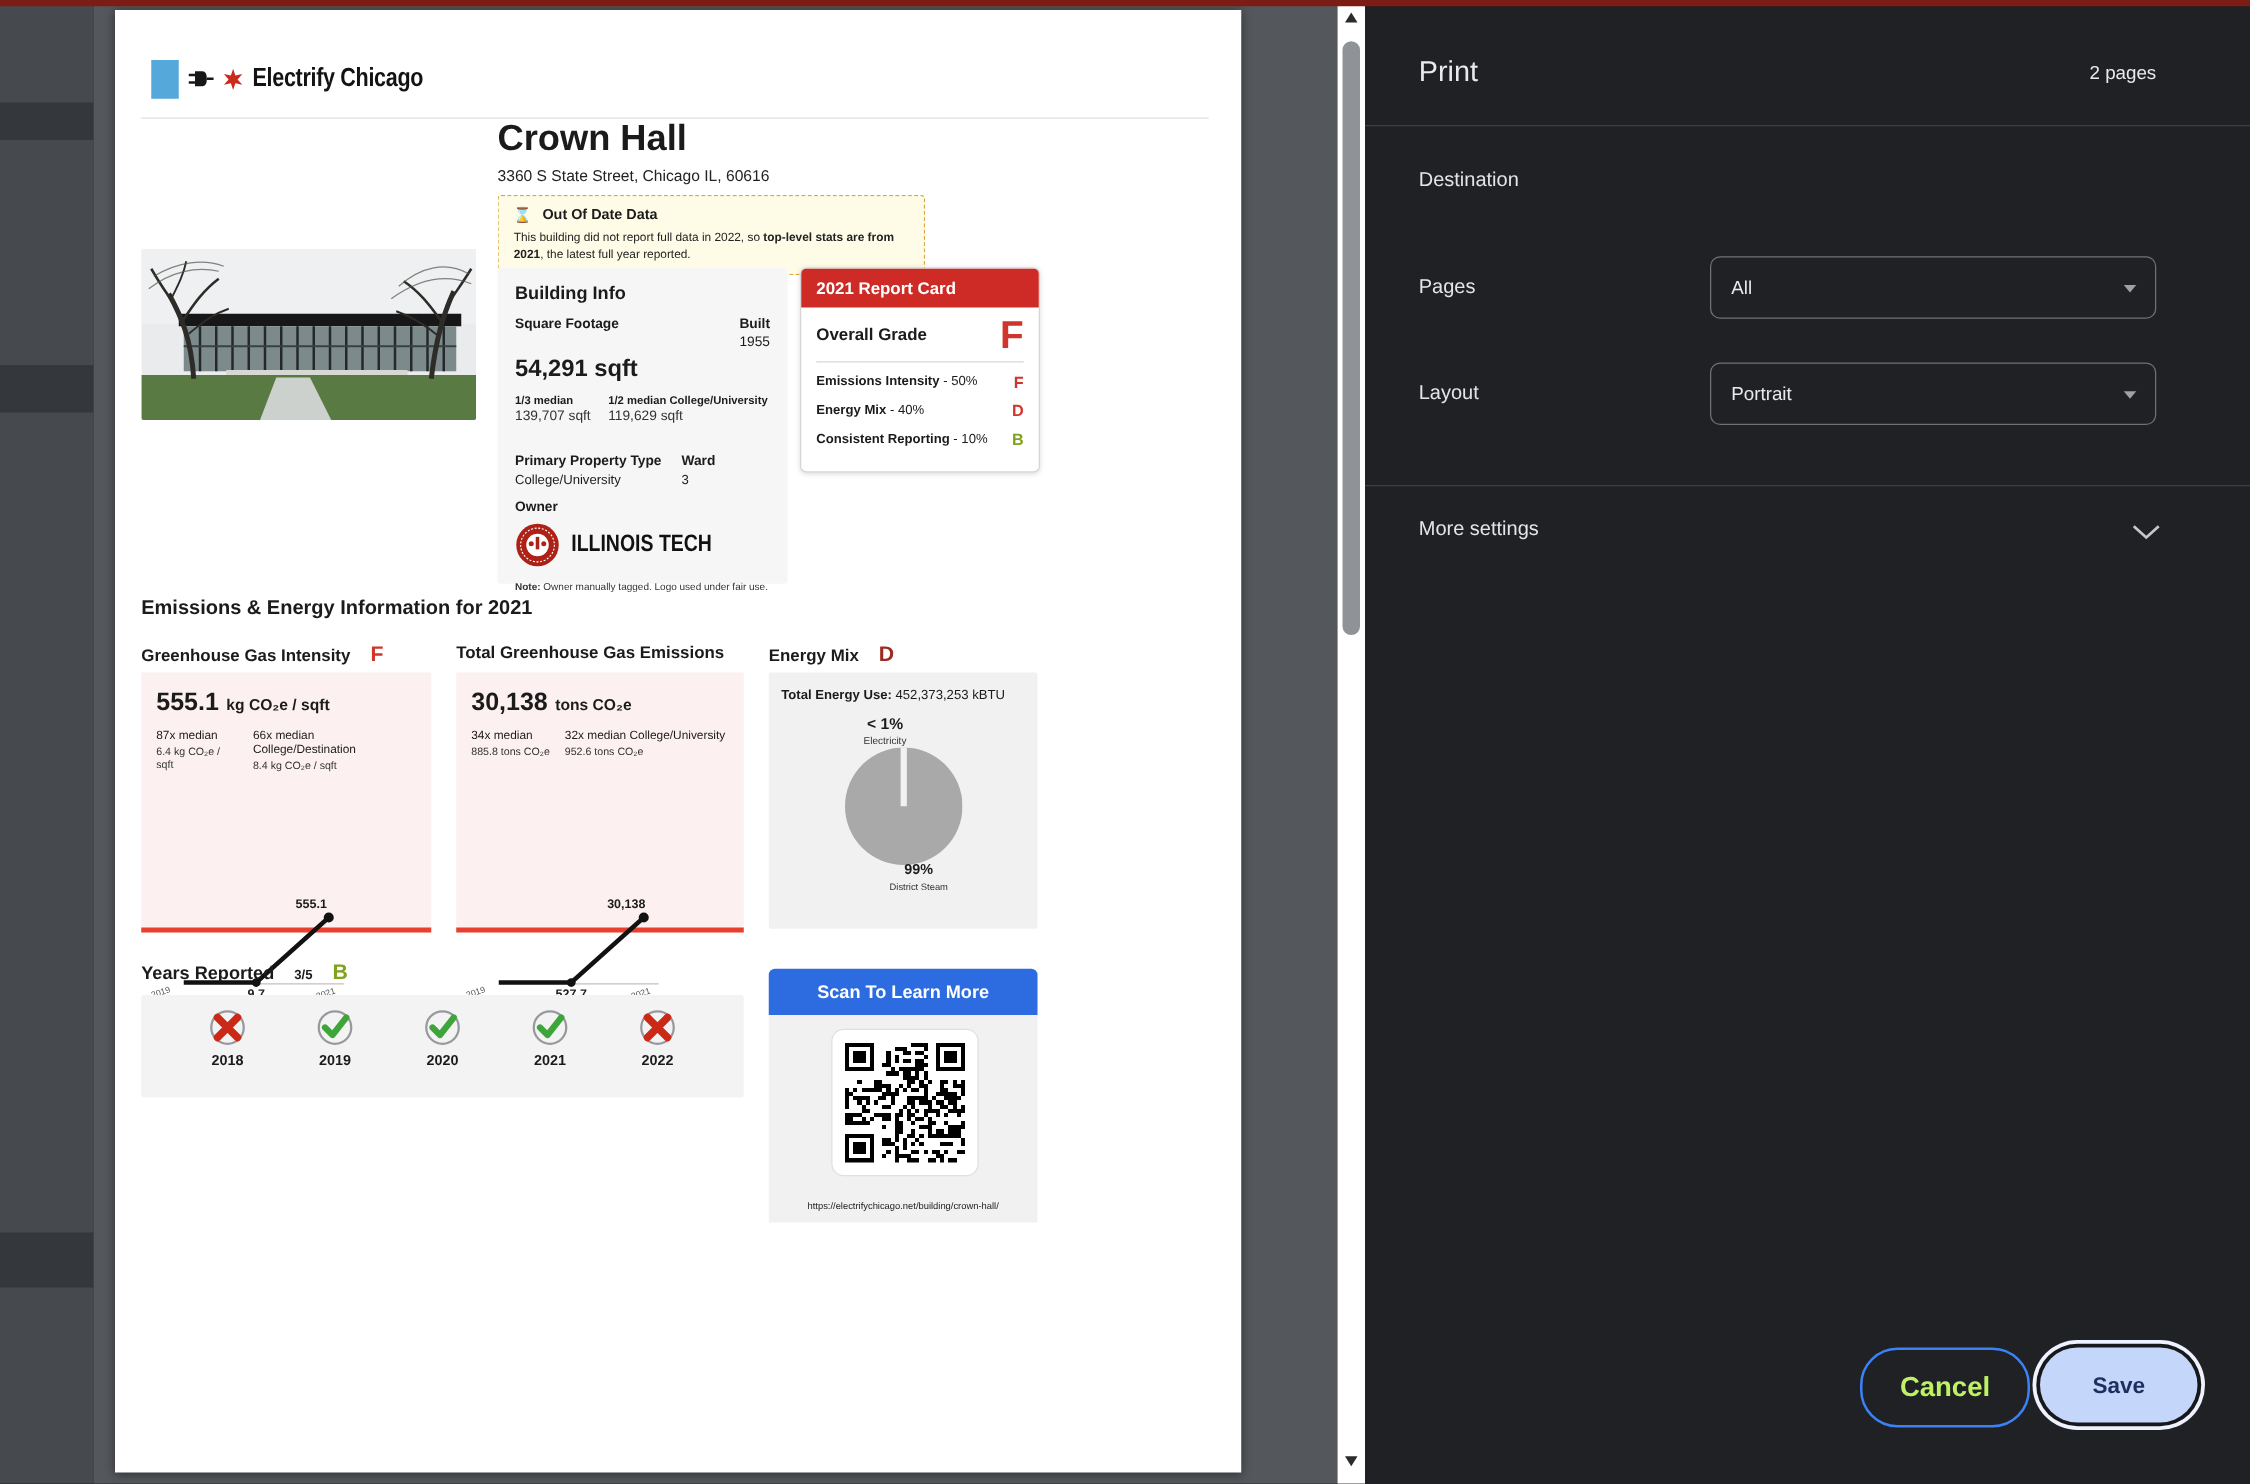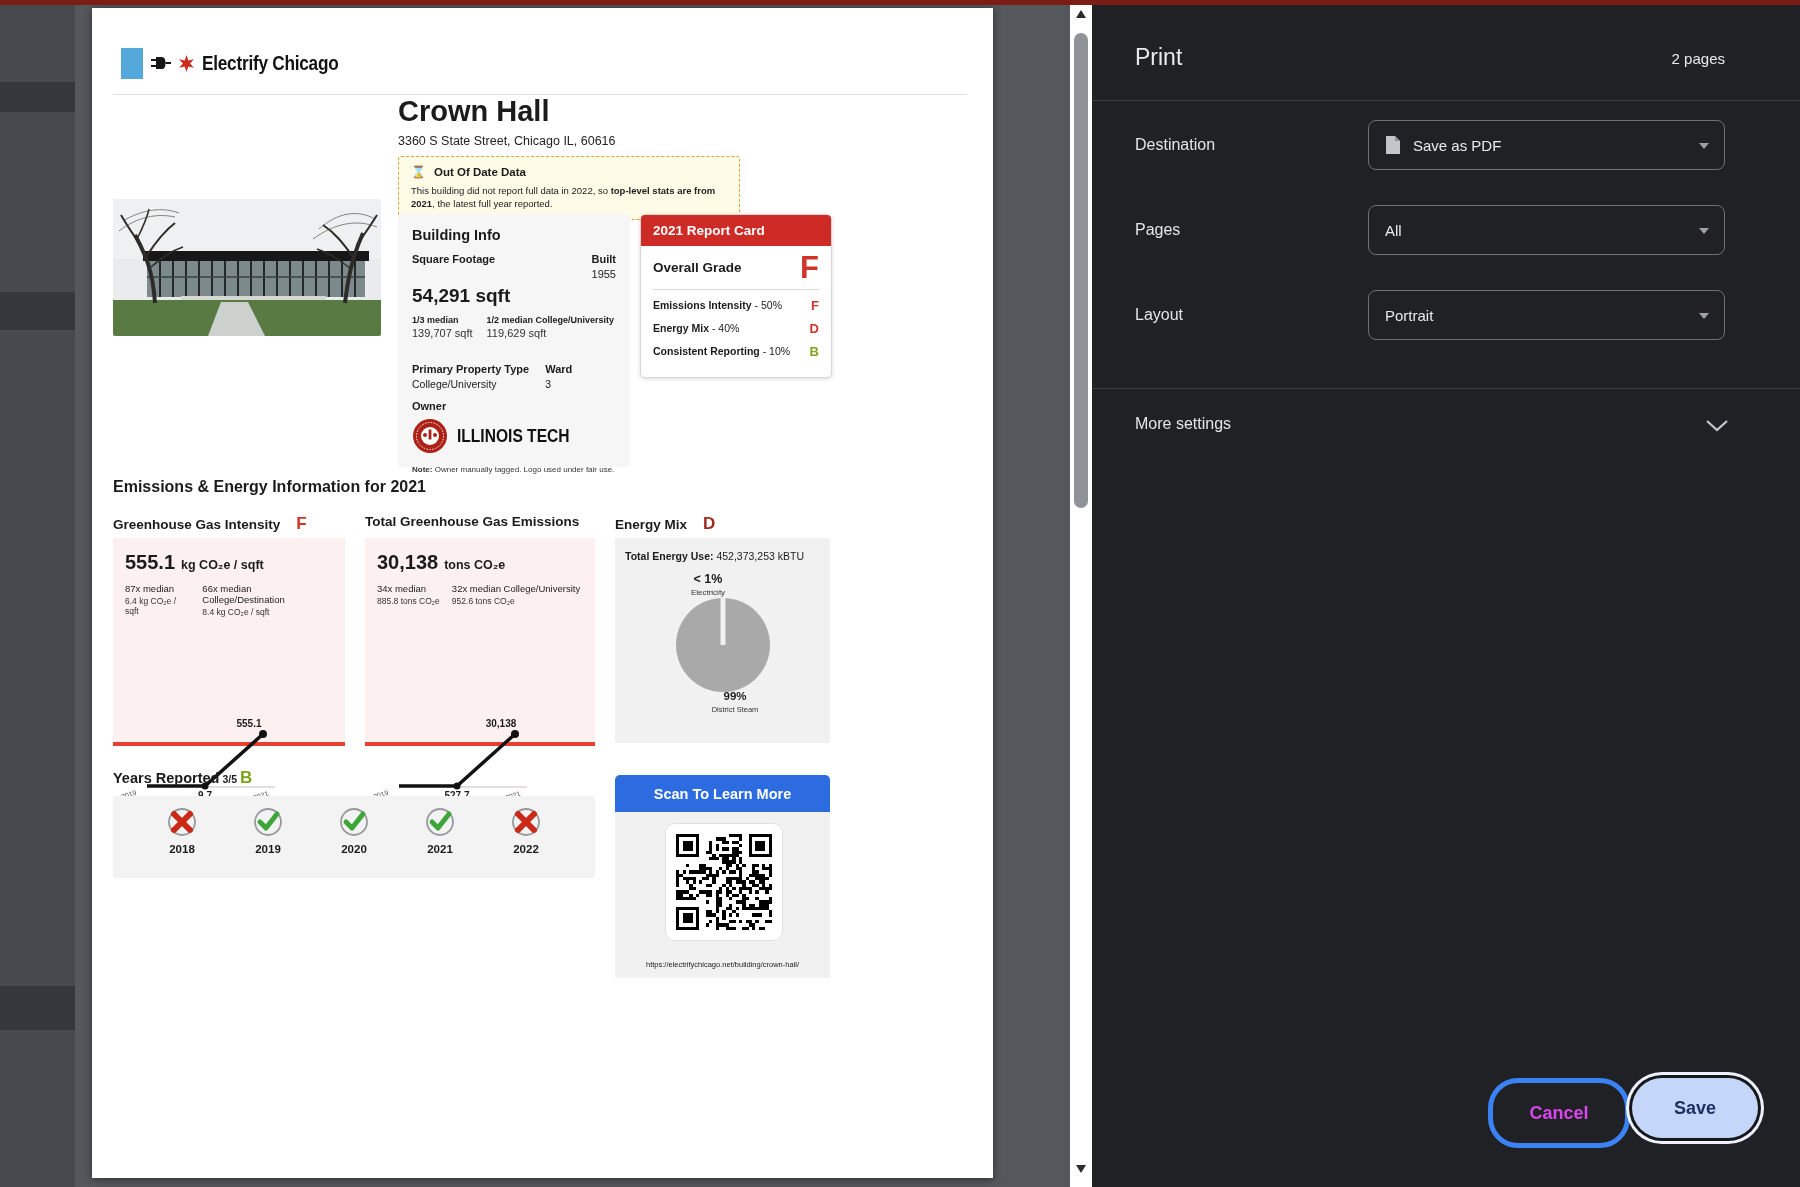--- a/index.html
+++ b/index.html
@@ -93,21 +93,21 @@
   
   #mix-card{left:523px;top:530px;width:215px;height:205px;background:#f1f1f1;border-radius:2px}
   #mix-total{left:10px;top:12px;font-size:10.5px}
   #mix-s1p{left:53px;top:34px;width:80px;text-align:center;font-size:12.5px;font-weight:bold}
   #mix-s1n{left:53px;top:50px;width:80px;text-align:center;font-size:8px;color:#333}
   #mix-pie{left:61px;top:60px}
   #mix-s2p{left:80px;top:152px;width:80px;text-align:center;font-size:11.5px;font-weight:bold}
   #mix-s2n{left:80px;top:167px;width:80px;text-align:center;font-size:7.5px;color:#333}
 
   
-  #yr-head{left:21px;top:760px;display:flex;align-items:baseline;gap:3px}
+  #yr-head{left:21px;top:760px;display:flex;align-items:baseline;gap:16px}
   #yr-head .h{font-size:14.5px;font-weight:bold}
   #yr-head .c{font-size:10.5px;font-weight:bold}
   #yr-head .g{font-size:17px;font-weight:bold;color:#7fa31c}
   #yr-card{left:21px;top:788px;width:482px;height:82px;background:#f3f3f3;border-radius:2px;
     display:flex;justify-content:space-evenly;padding-top:9px;box-sizing:border-box}
   .yr-item{display:flex;flex-direction:column;align-items:center;gap:4px}
   .yr-item .y{font-size:11.5px;font-weight:bold}
 
   
   #qr-head{left:523px;top:767px;width:215px;height:37px;background:#2c6ce0;border-radius:5px 5px 0 0;
@@ -132,21 +132,21 @@
   .dlg-divider{left:0;width:708px;height:1px;background:#3c4043}
   .dlg-label{left:43px;font-size:16px;color:#e3e5e8}
   .dlg-select{left:276px;width:357px;height:50px;border:1px solid #6e7175;border-radius:8px;
     color:#e8eaed;font-size:15px;display:flex;align-items:center;gap:12px;
     padding:0 16px;box-sizing:border-box;cursor:pointer}
   .caret{position:absolute;right:15px;top:22px;width:0;height:0;border-left:5px solid transparent;
     border-right:5px solid transparent;border-top:6px solid #9da2a7}
   #more-settings{left:43px;top:415px;font-size:16px;color:#e3e5e8}
   #ms-chevron{right:72px;top:420px}
   #btn-cancel{left:396px;top:1078px;width:132px;height:60px;border-radius:30px;
-    border:5px solid #3b82f6;color:#d946ef;font-size:18px;background:transparent;
+    border:2px solid #3b82f6;color:#bef264;font-size:22px;background:transparent;
     display:flex;align-items:center;justify-content:center;cursor:pointer;font-weight:bold}
   #btn-save{left:540px;top:1078px;width:126px;height:60px;border-radius:30px;background:#c5d6fb;
     color:#1d2f5f;font-size:18px;font-weight:bold;display:flex;align-items:center;justify-content:center;
     cursor:pointer;box-shadow:0 0 0 3px #17181a,0 0 0 6px #eef1fe}
 </style>
 </head>
 <body>
 
 <div id="screen">
   <div class="abs" id="top-red"></div>
@@ -722,28 +722,20 @@
     <div class="abs" id="sb-thumb"></div>
     <div class="abs" id="sb-down"></div>
   </div>
 
   <div class="abs" id="dialog">
     <div class="abs" id="dlg-title">Print</div>
     <div class="abs" id="dlg-pages">2 pages</div>
     <div class="abs dlg-divider" style="top:100px"></div>
 
     <div class="abs dlg-label" style="top:136px">Destination</div>
-    <div class="abs dlg-select" style="top:120px">
-      <svg width="16" height="20" viewBox="0 0 16 20">
-        <path d="M1 1 H10 L15 6 V19 H1 Z" fill="#c2c6cb"></path>
-        <path d="M10 1 L15 6 H10 Z" fill="#8e9398"></path>
-      </svg>
-      <span>Save as PDF</span>
-      <span class="caret"></span>
-    </div>
 
     <div class="abs dlg-label" style="top:221px">Pages</div>
     <div class="abs dlg-select" style="top:205px">
       <span>All</span>
       <span class="caret"></span>
     </div>
 
     <div class="abs dlg-label" style="top:306px">Layout</div>
     <div class="abs dlg-select" style="top:290px">
       <span>Portrait</span>

